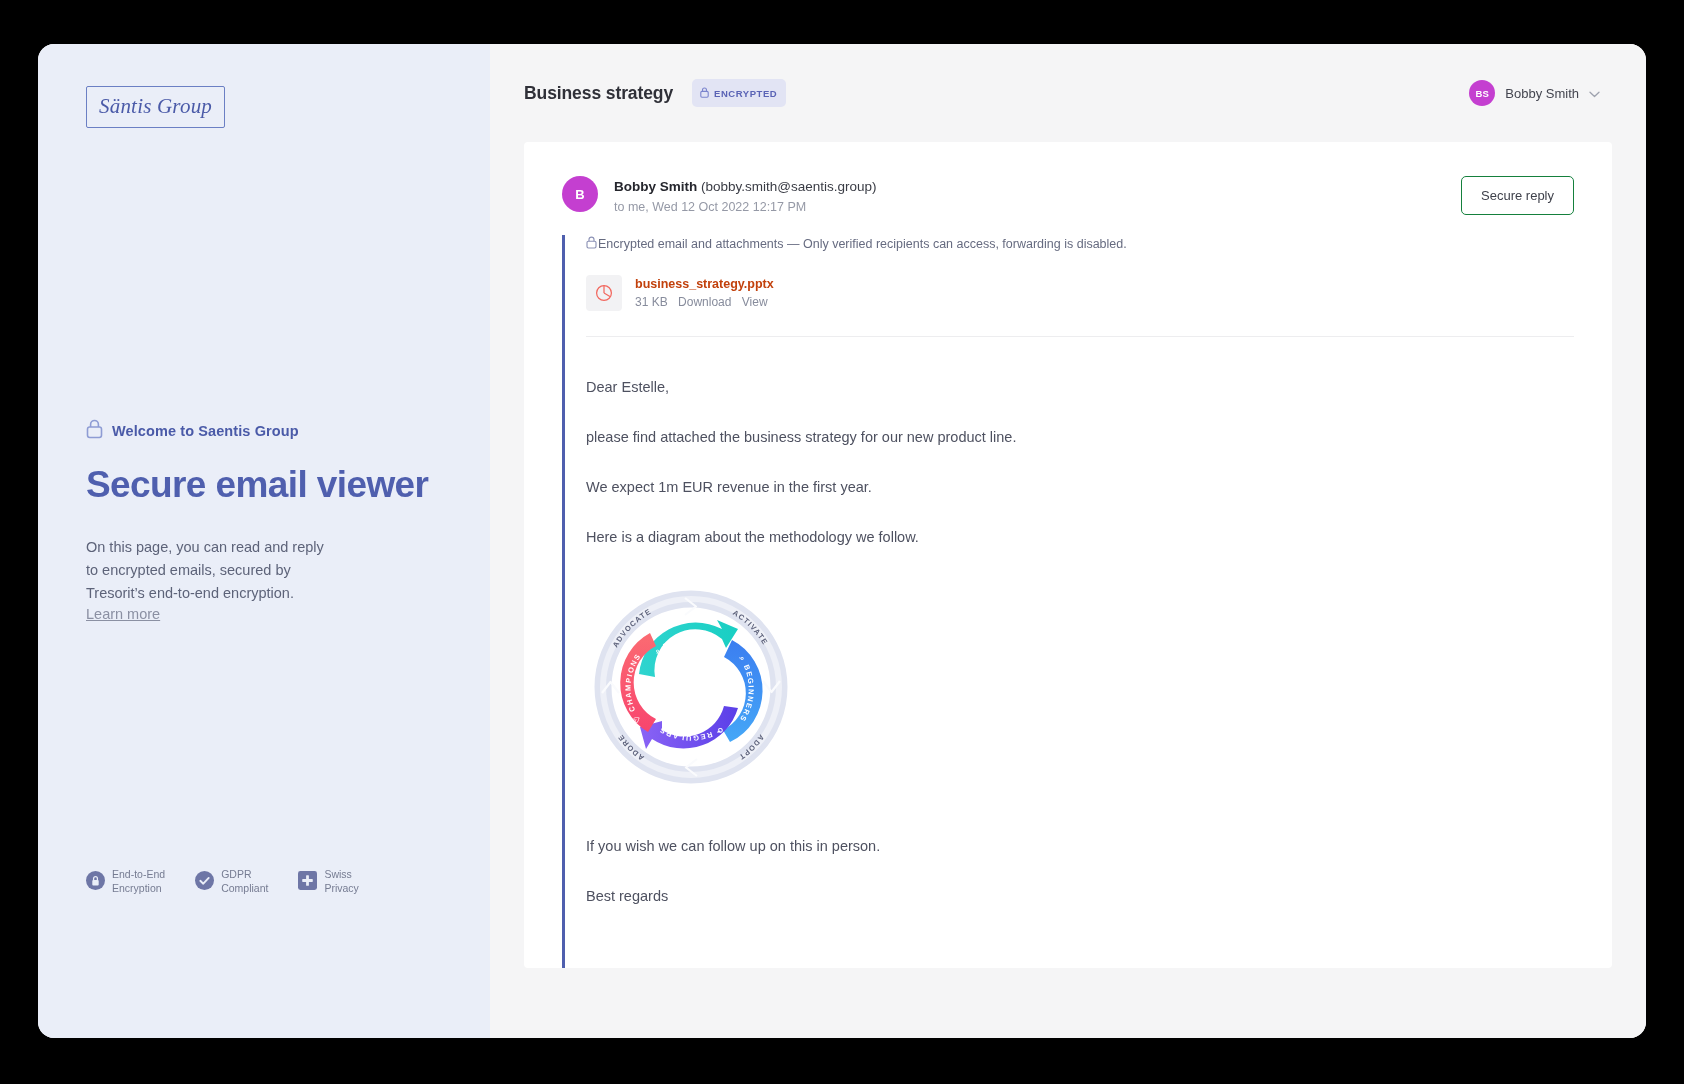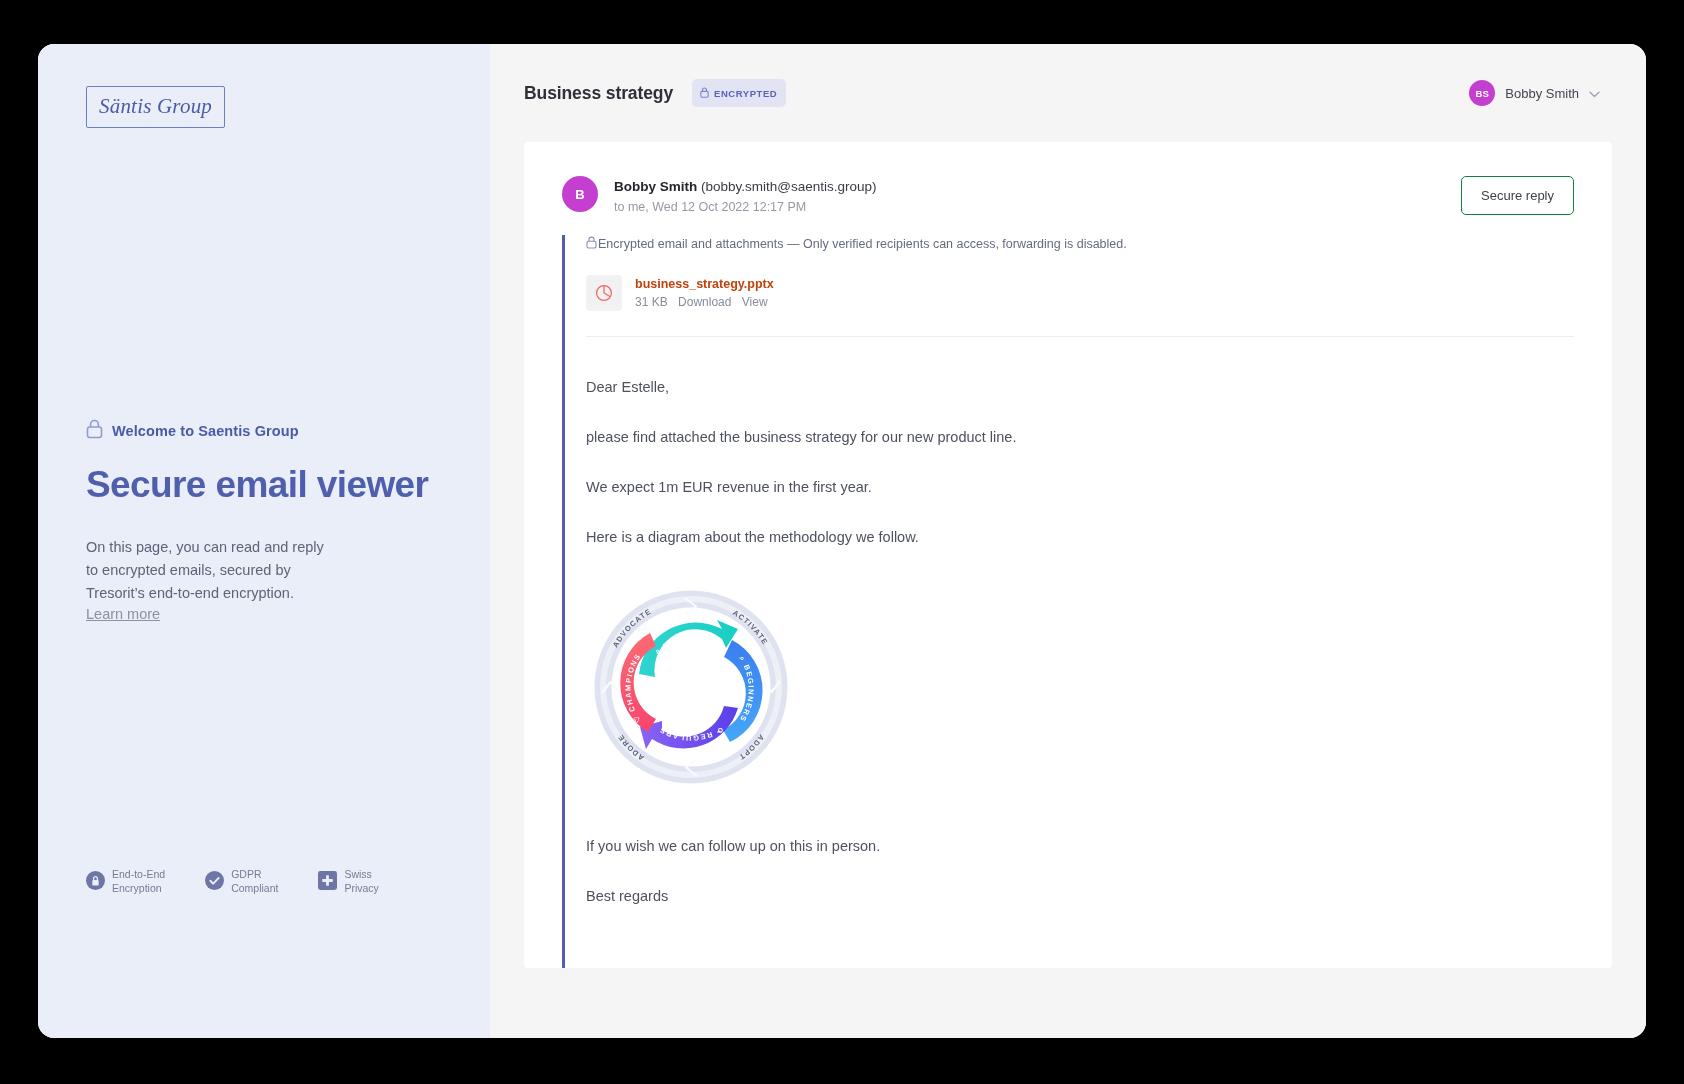--- a/index.html
+++ b/index.html
@@ -94,21 +94,21 @@
     text-decoration: underline;
     margin-top: 1px;
     cursor: pointer;
   }
 
   .badges {
     position: absolute;
     left: 48px;
     bottom: 142px;
     display: flex;
-    gap: 40px;
+    gap: 30px;
     align-items: flex-start;
   }
   .badge {
     display: flex;
     align-items: center;
     gap: 7px;
   }
   .badge-text {
     font-size: 10.5px;
     line-height: 1.32;

